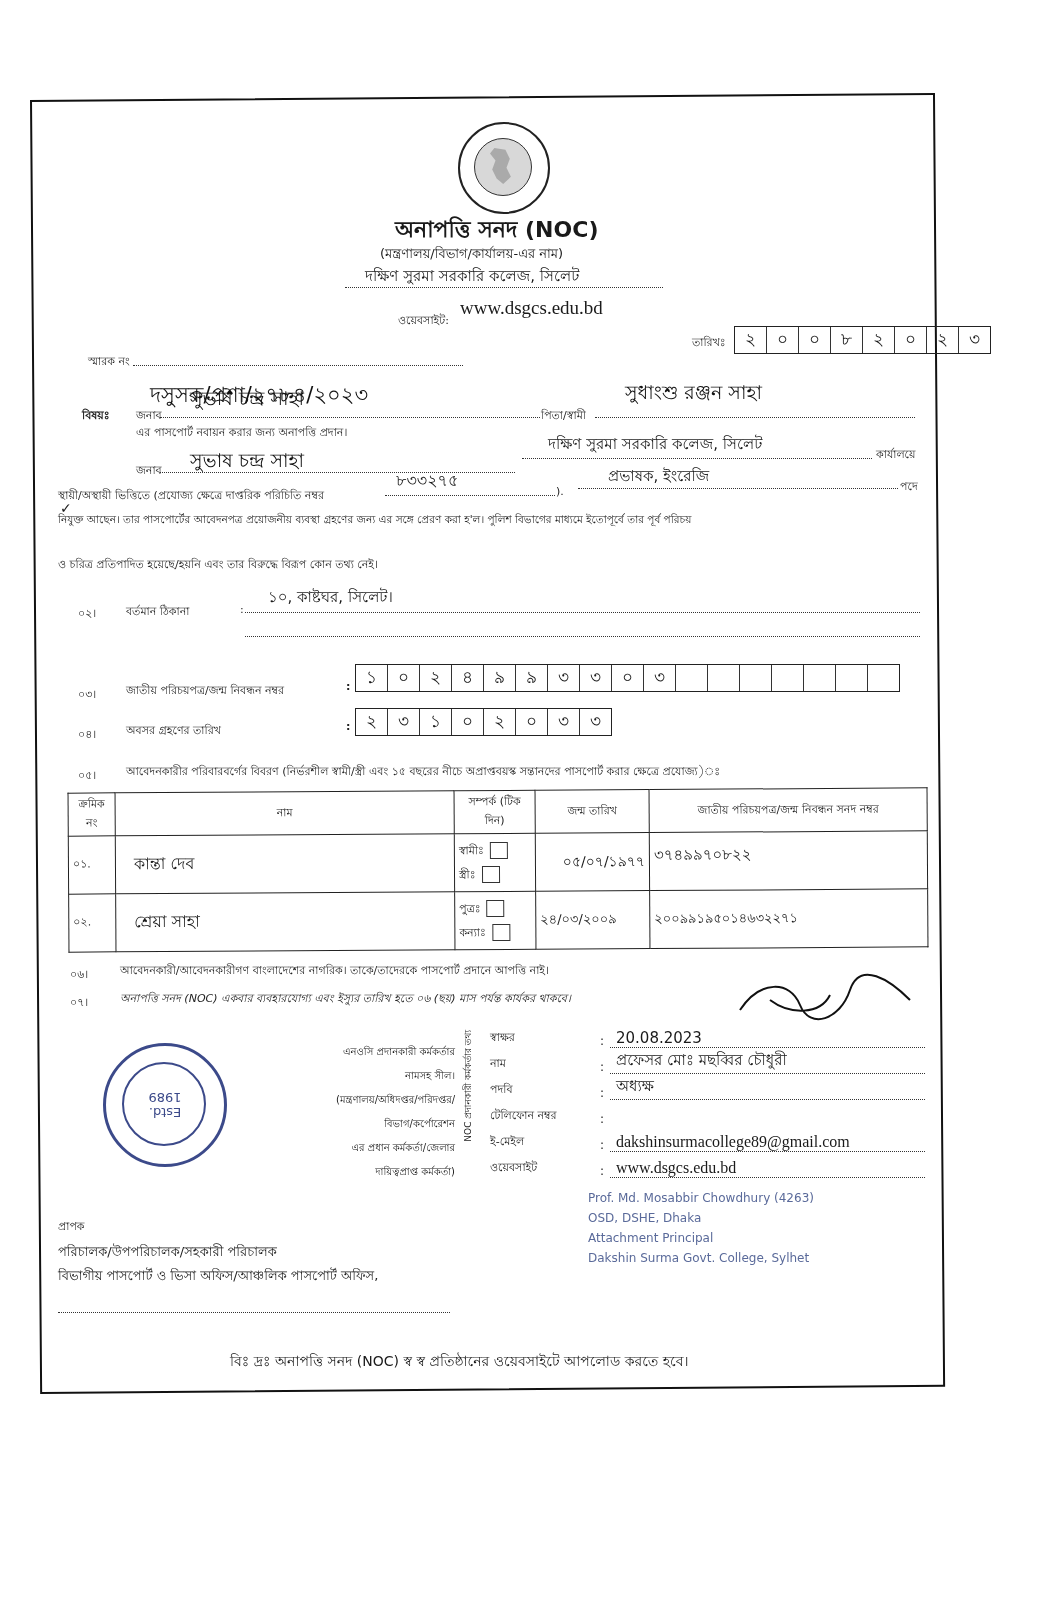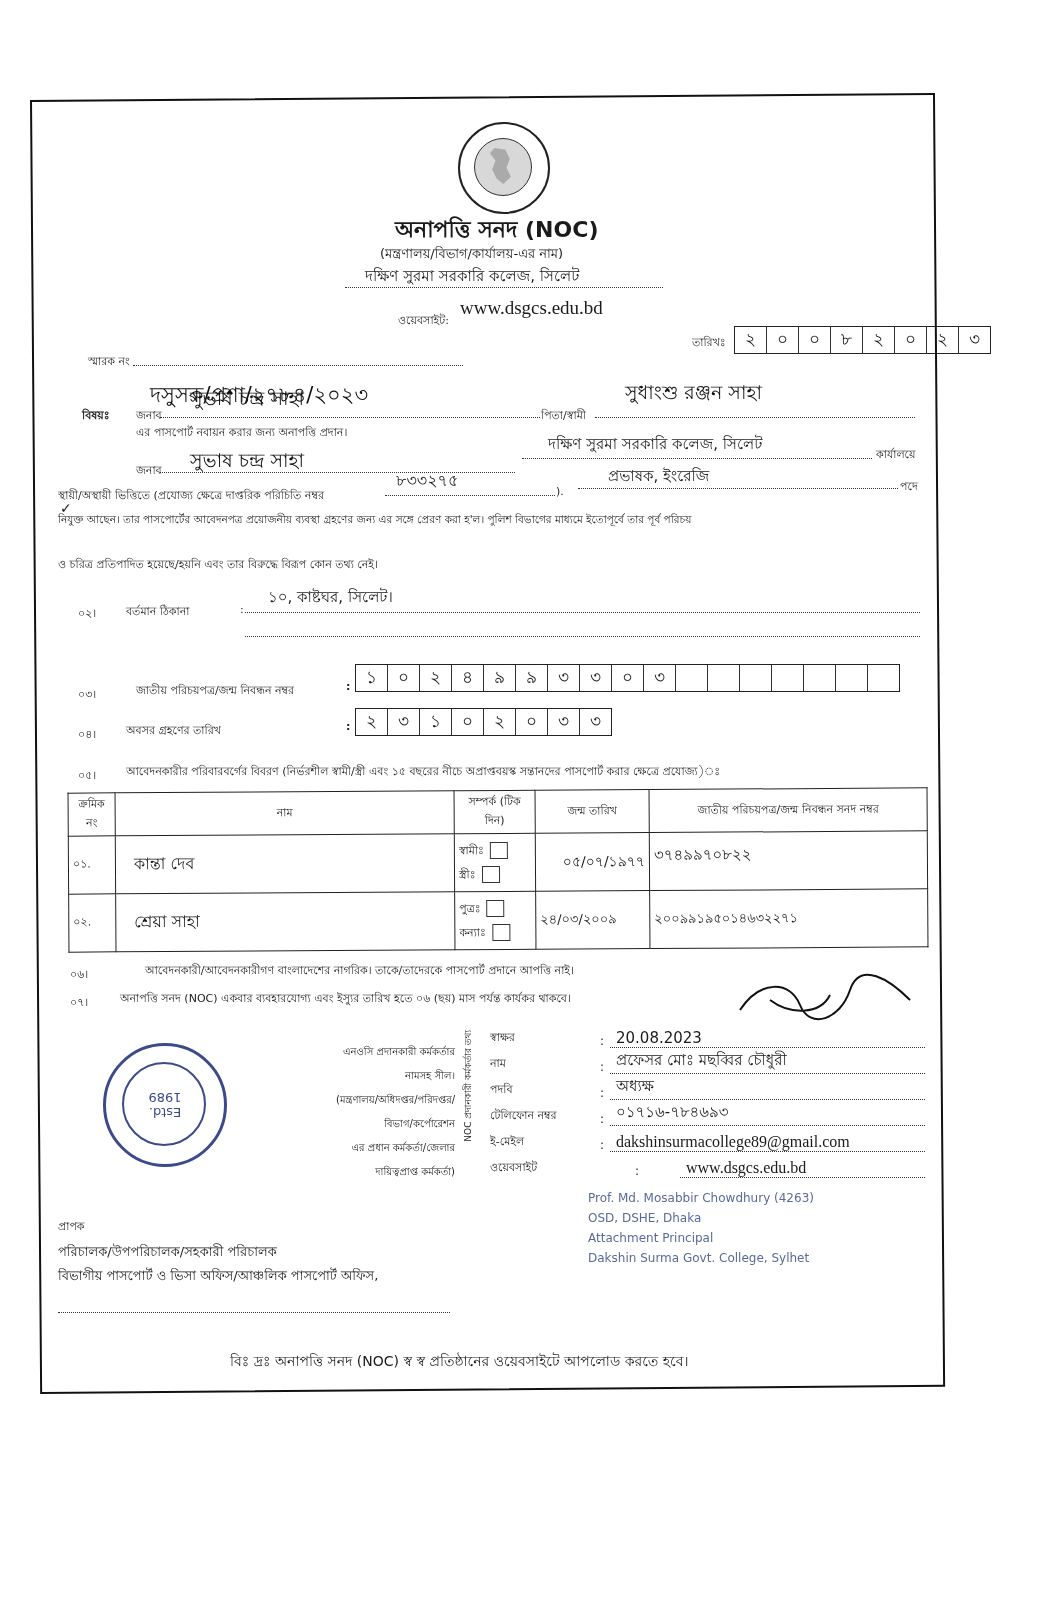--- a/index.html
+++ b/index.html
@@ -91,21 +91,21 @@
 <div class="abs print" style="left:58px;top:556px;">ও চরিত্র প্রতিপাদিত হয়েছে/হয়নি এবং তার বিরুদ্ধে বিরূপ কোন তথ্য নেই।</div>
 
 <div class="abs print" style="left:78px;top:605px;">০২।</div>
 <div class="abs print" style="left:126px;top:603px;">বর্তমান ঠিকানা</div>
 <div class="abs print" style="left:240px;top:603px;">:</div>
 <div class="dots" style="left:245px;top:612px;width:675px;"></div>
 <div class="abs" style="left:268px;top:585px;font-size:15px;">১০, কাষ্টঘর, সিলেট।</div>
 <div class="dots" style="left:245px;top:636px;width:675px;"></div>
 
 <div class="abs print" style="left:78px;top:686px;">০৩।</div>
-<div class="abs print" style="left:136px;top:682px;">জাতীয় পরিচয়পত্র/জন্ম নিবন্ধন নম্বর</div>
+<div class="abs print" style="left:126px;top:682px;">জাতীয় পরিচয়পত্র/জন্ম নিবন্ধন নম্বর</div>
 <div class="abs print" style="left:346px;top:680px;font-weight:bold;">:</div>
 <div class="boxrow" id="nid-boxes" style="left:355px;top:664px;">
     <div class="cell">১</div>
     <div class="cell">০</div>
     <div class="cell">২</div>
     <div class="cell">৪</div>
     <div class="cell">৯</div>
     <div class="cell">৯</div>
     <div class="cell">৩</div>
     <div class="cell">৩</div>
@@ -163,23 +163,23 @@
       <div><span>পুত্রঃ</span><span class="cb"></span></div>
       <div><span>কন্যাঃ</span><span class="cb"></span></div>
     </td>
     <td style="font-size:13px;">২৪/০৩/২০০৯</td>
     <td style="font-size:13px;">২০০৯৯১৯৫০১৪৬৩২২৭১</td>
   </tr>
 </tbody>
   </table>
 
 <div class="abs print" style="left:70px;top:966px;">০৬।</div>
-<div class="abs print" style="left:120px;top:962px;margin-left:25px;">আবেদনকারী/আবেদনকারীগণ বাংলাদেশের নাগরিক। তাকে/তাদেরকে পাসপোর্ট প্রদানে আপত্তি নাই।</div>
+<div class="abs print" style="left:120px;top:962px;">আবেদনকারী/আবেদনকারীগণ বাংলাদেশের নাগরিক। তাকে/তাদেরকে পাসপোর্ট প্রদানে আপত্তি নাই।</div>
 <div class="abs print" style="left:70px;top:994px;">০৭।</div>
-<div class="abs print" style="left:120px;top:990px;">অনাপত্তি সনদ (NOC) একবার ব্যবহারযোগ্য এবং ইস্যুর তারিখ হতে ০৬ (ছয়) মাস পর্যন্ত কার্যকর থাকবে।</div>
+<div class="abs print" style="left:120px;top:990px;font-style:italic;">অনাপত্তি সনদ (NOC) একবার ব্যবহারযোগ্য এবং ইস্যুর তারিখ হতে ০৬ (ছয়) মাস পর্যন্ত কার্যকর থাকবে।</div>
 
 <svg class="abs" style="left:730px;top:970px;" width="200" height="60">
   <path d="M10 40 C30 10, 60 10, 70 35 S110 50, 120 20 S160 10, 180 30 M40 30 C60 45, 90 45, 100 25" stroke="#111" stroke-width="2" fill="none"></path>
 </svg>
 
 <div id="left-lines" class="abs" style="left:280px;top:1040px;text-align:right;width:175px;font-size:10px;line-height:24px;white-space:normal;">
     <div>এনওসি প্রদানকারী কর্মকর্তার</div>
     <div>নামসহ সীল।</div>
     <div>(মন্ত্রণালয়/অধিদপ্তর/পরিদপ্তর/</div>
     <div>বিভাগ/কর্পোরেশন</div>
@@ -199,28 +199,27 @@
       <span style="flex: 1 1 0%; border-bottom: 1.5px dotted rgb(51, 51, 51); font-size: 15px; padding-left: 6px;">প্রফেসর মোঃ মছব্বির চৌধুরী</span>
     </div>
     <div style="display: flex; height: 26px; align-items: flex-end; position: relative;">
       <span style="width: 110px; font-size: 11px;">পদবি</span>
       <span style="width: 10px; font-size: 12px;">:</span>
       <span style="flex: 1 1 0%; border-bottom: 1.5px dotted rgb(51, 51, 51); font-size: 15px; padding-left: 6px;">অধ্যক্ষ</span>
     </div>
     <div style="display: flex; height: 26px; align-items: flex-end; position: relative;">
       <span style="width: 110px; font-size: 11px;">টেলিফোন নম্বর</span>
       <span style="width: 10px; font-size: 12px;">:</span>
-      <span style="flex: 1 1 0%; border-bottom: 1.5px dotted rgb(51, 51, 51); font-size: 15px; padding-left: 6px;">০১৭১৬-৭৮৪৬৯৩</span>
     </div>
     <div style="display: flex; height: 26px; align-items: flex-end; position: relative;">
       <span style="width: 110px; font-size: 11px;">ই-মেইল</span>
       <span style="width: 10px; font-size: 12px;">:</span>
       <span style="flex: 1 1 0%; border-bottom: 1.5px dotted rgb(51, 51, 51); padding-left: 6px; font-family: &quot;Liberation Serif&quot;, serif; font-size: 16px;">dakshinsurmacollege89@gmail.com</span>
     </div>
-    <div style="display: flex; height: 26px; align-items: flex-end; position: relative; gap: 35px;">
+    <div style="display: flex; height: 26px; align-items: flex-end; position: relative;">
       <span style="width: 110px; font-size: 11px;">ওয়েবসাইট</span>
       <span style="width: 10px; font-size: 12px;">:</span>
       <span style="flex: 1 1 0%; border-bottom: 1.5px dotted rgb(51, 51, 51); padding-left: 6px; font-family: &quot;Liberation Serif&quot;, serif; font-size: 16px;">www.dsgcs.edu.bd</span>
     </div>
   </div>
 
 <div class="seal">
   <div class="ring"></div>
   <div class="c">
       <div>Estd.</div>

